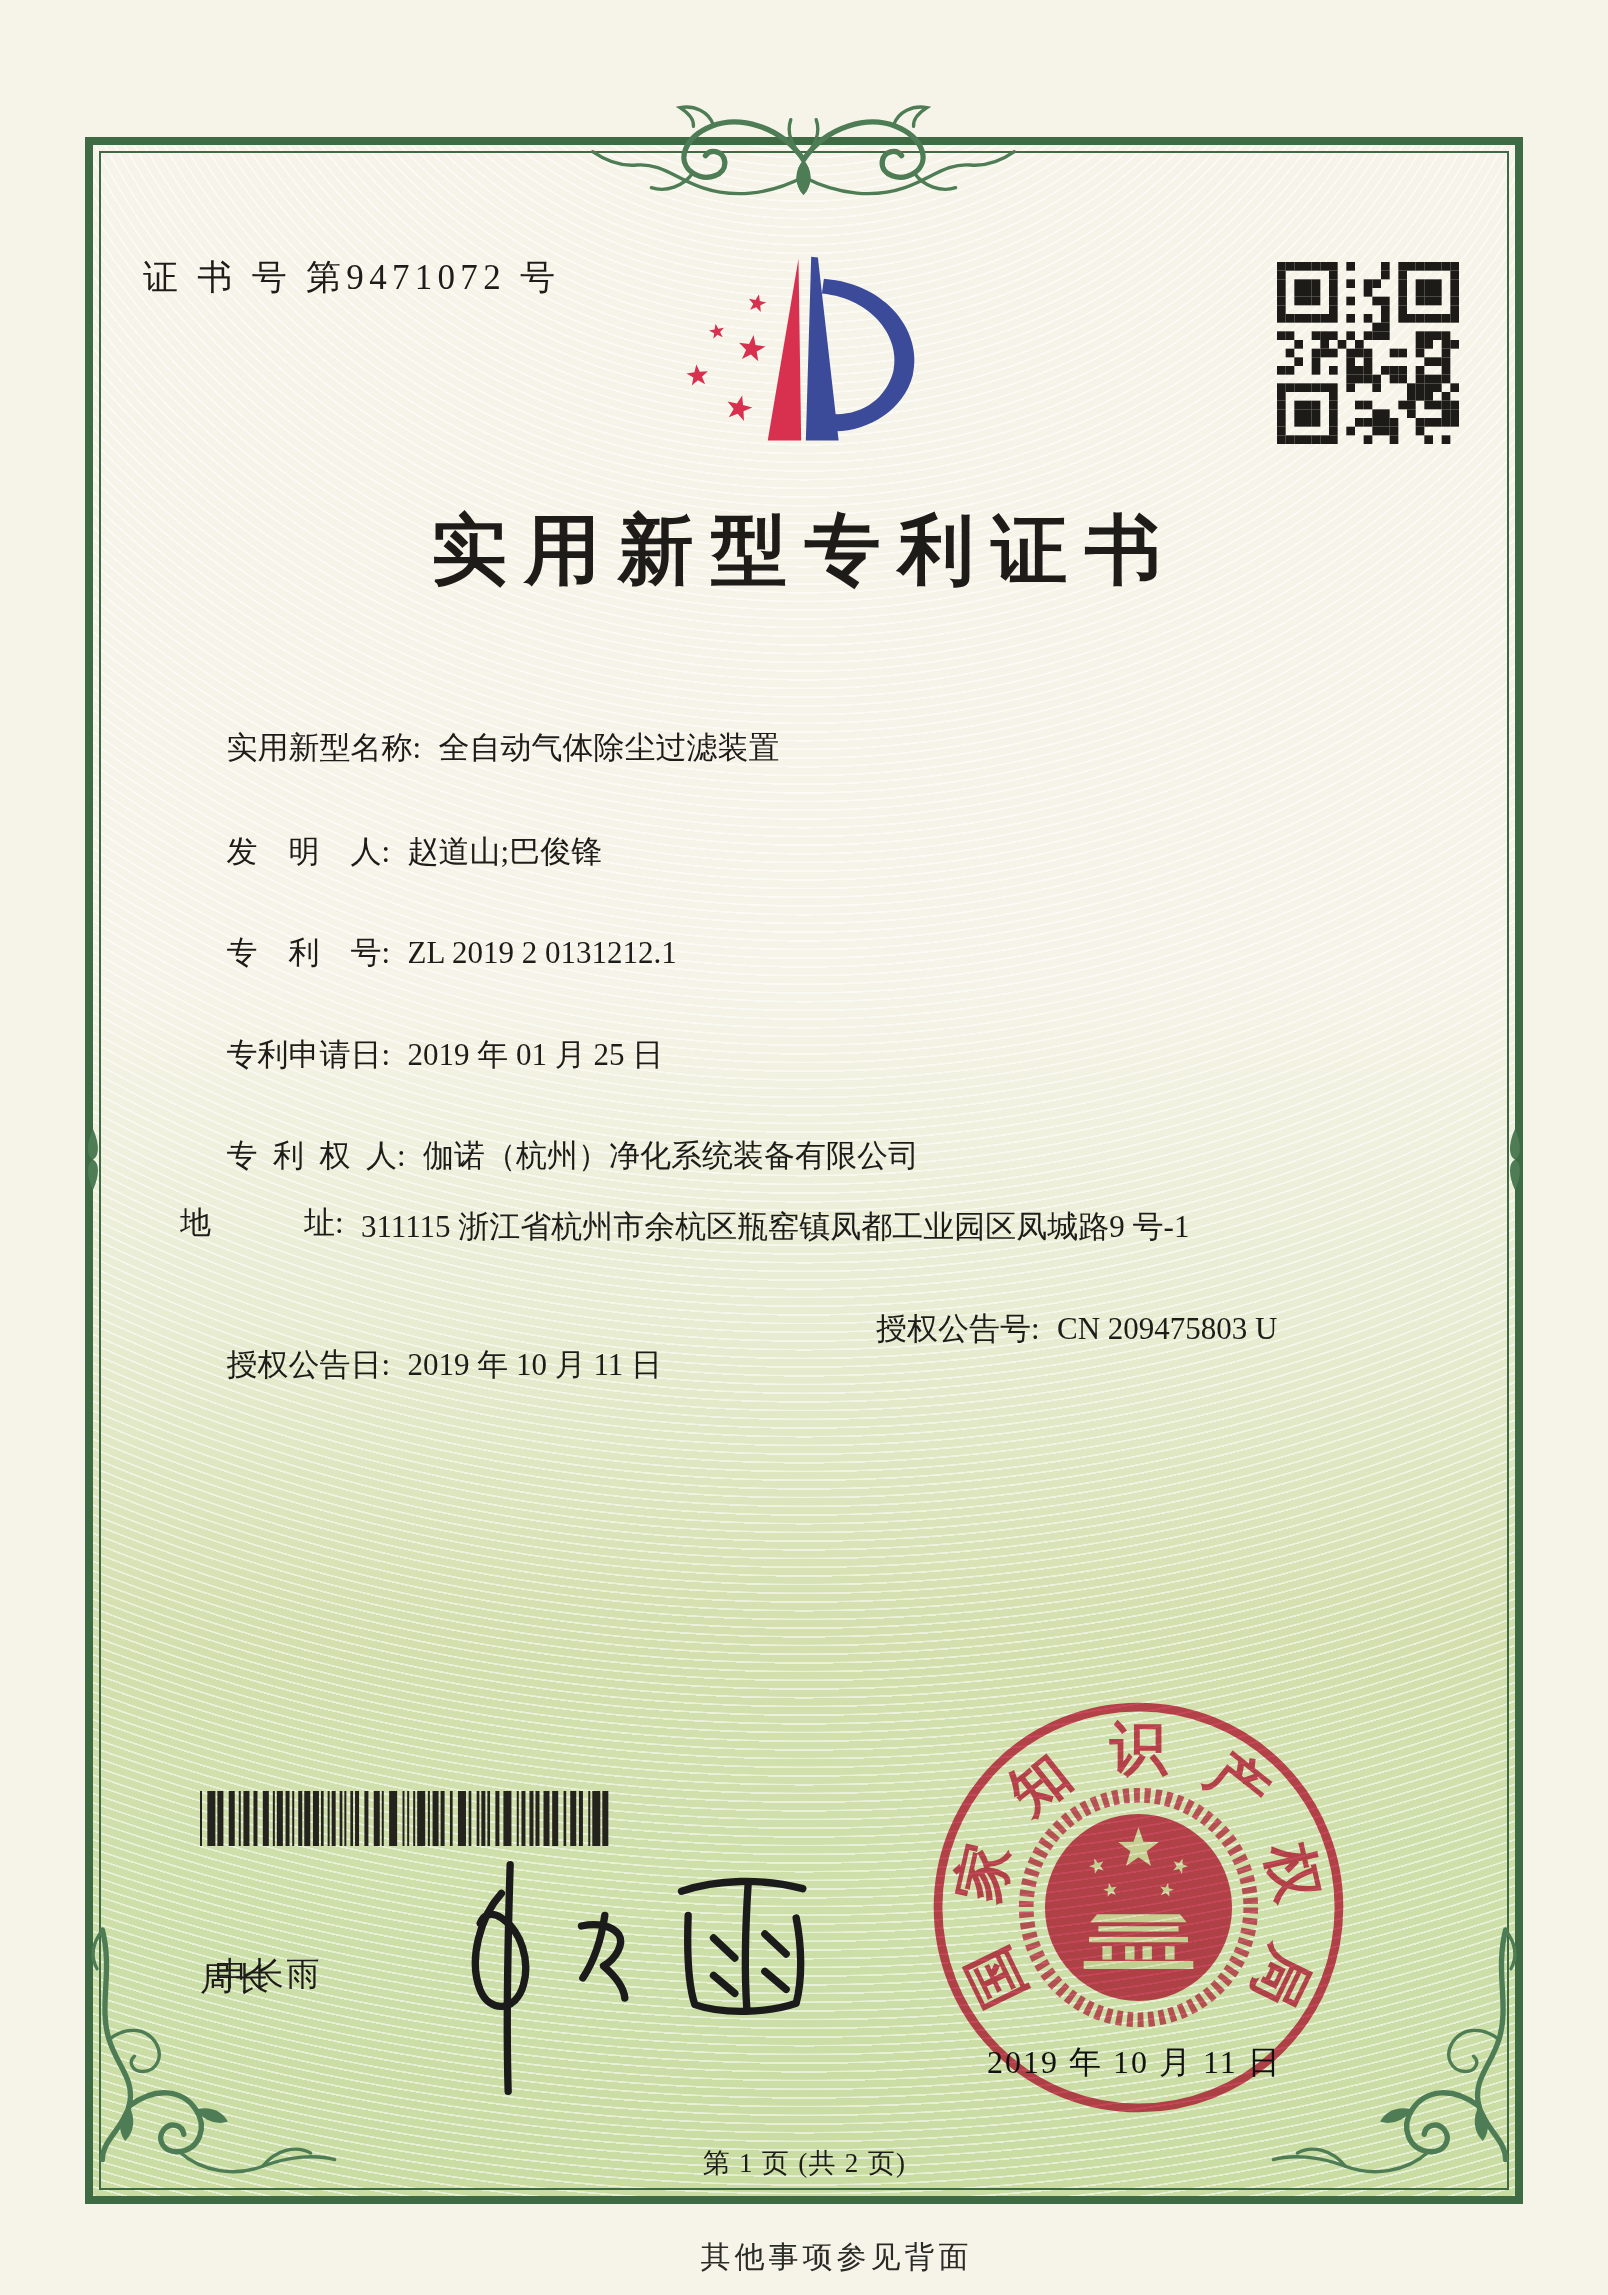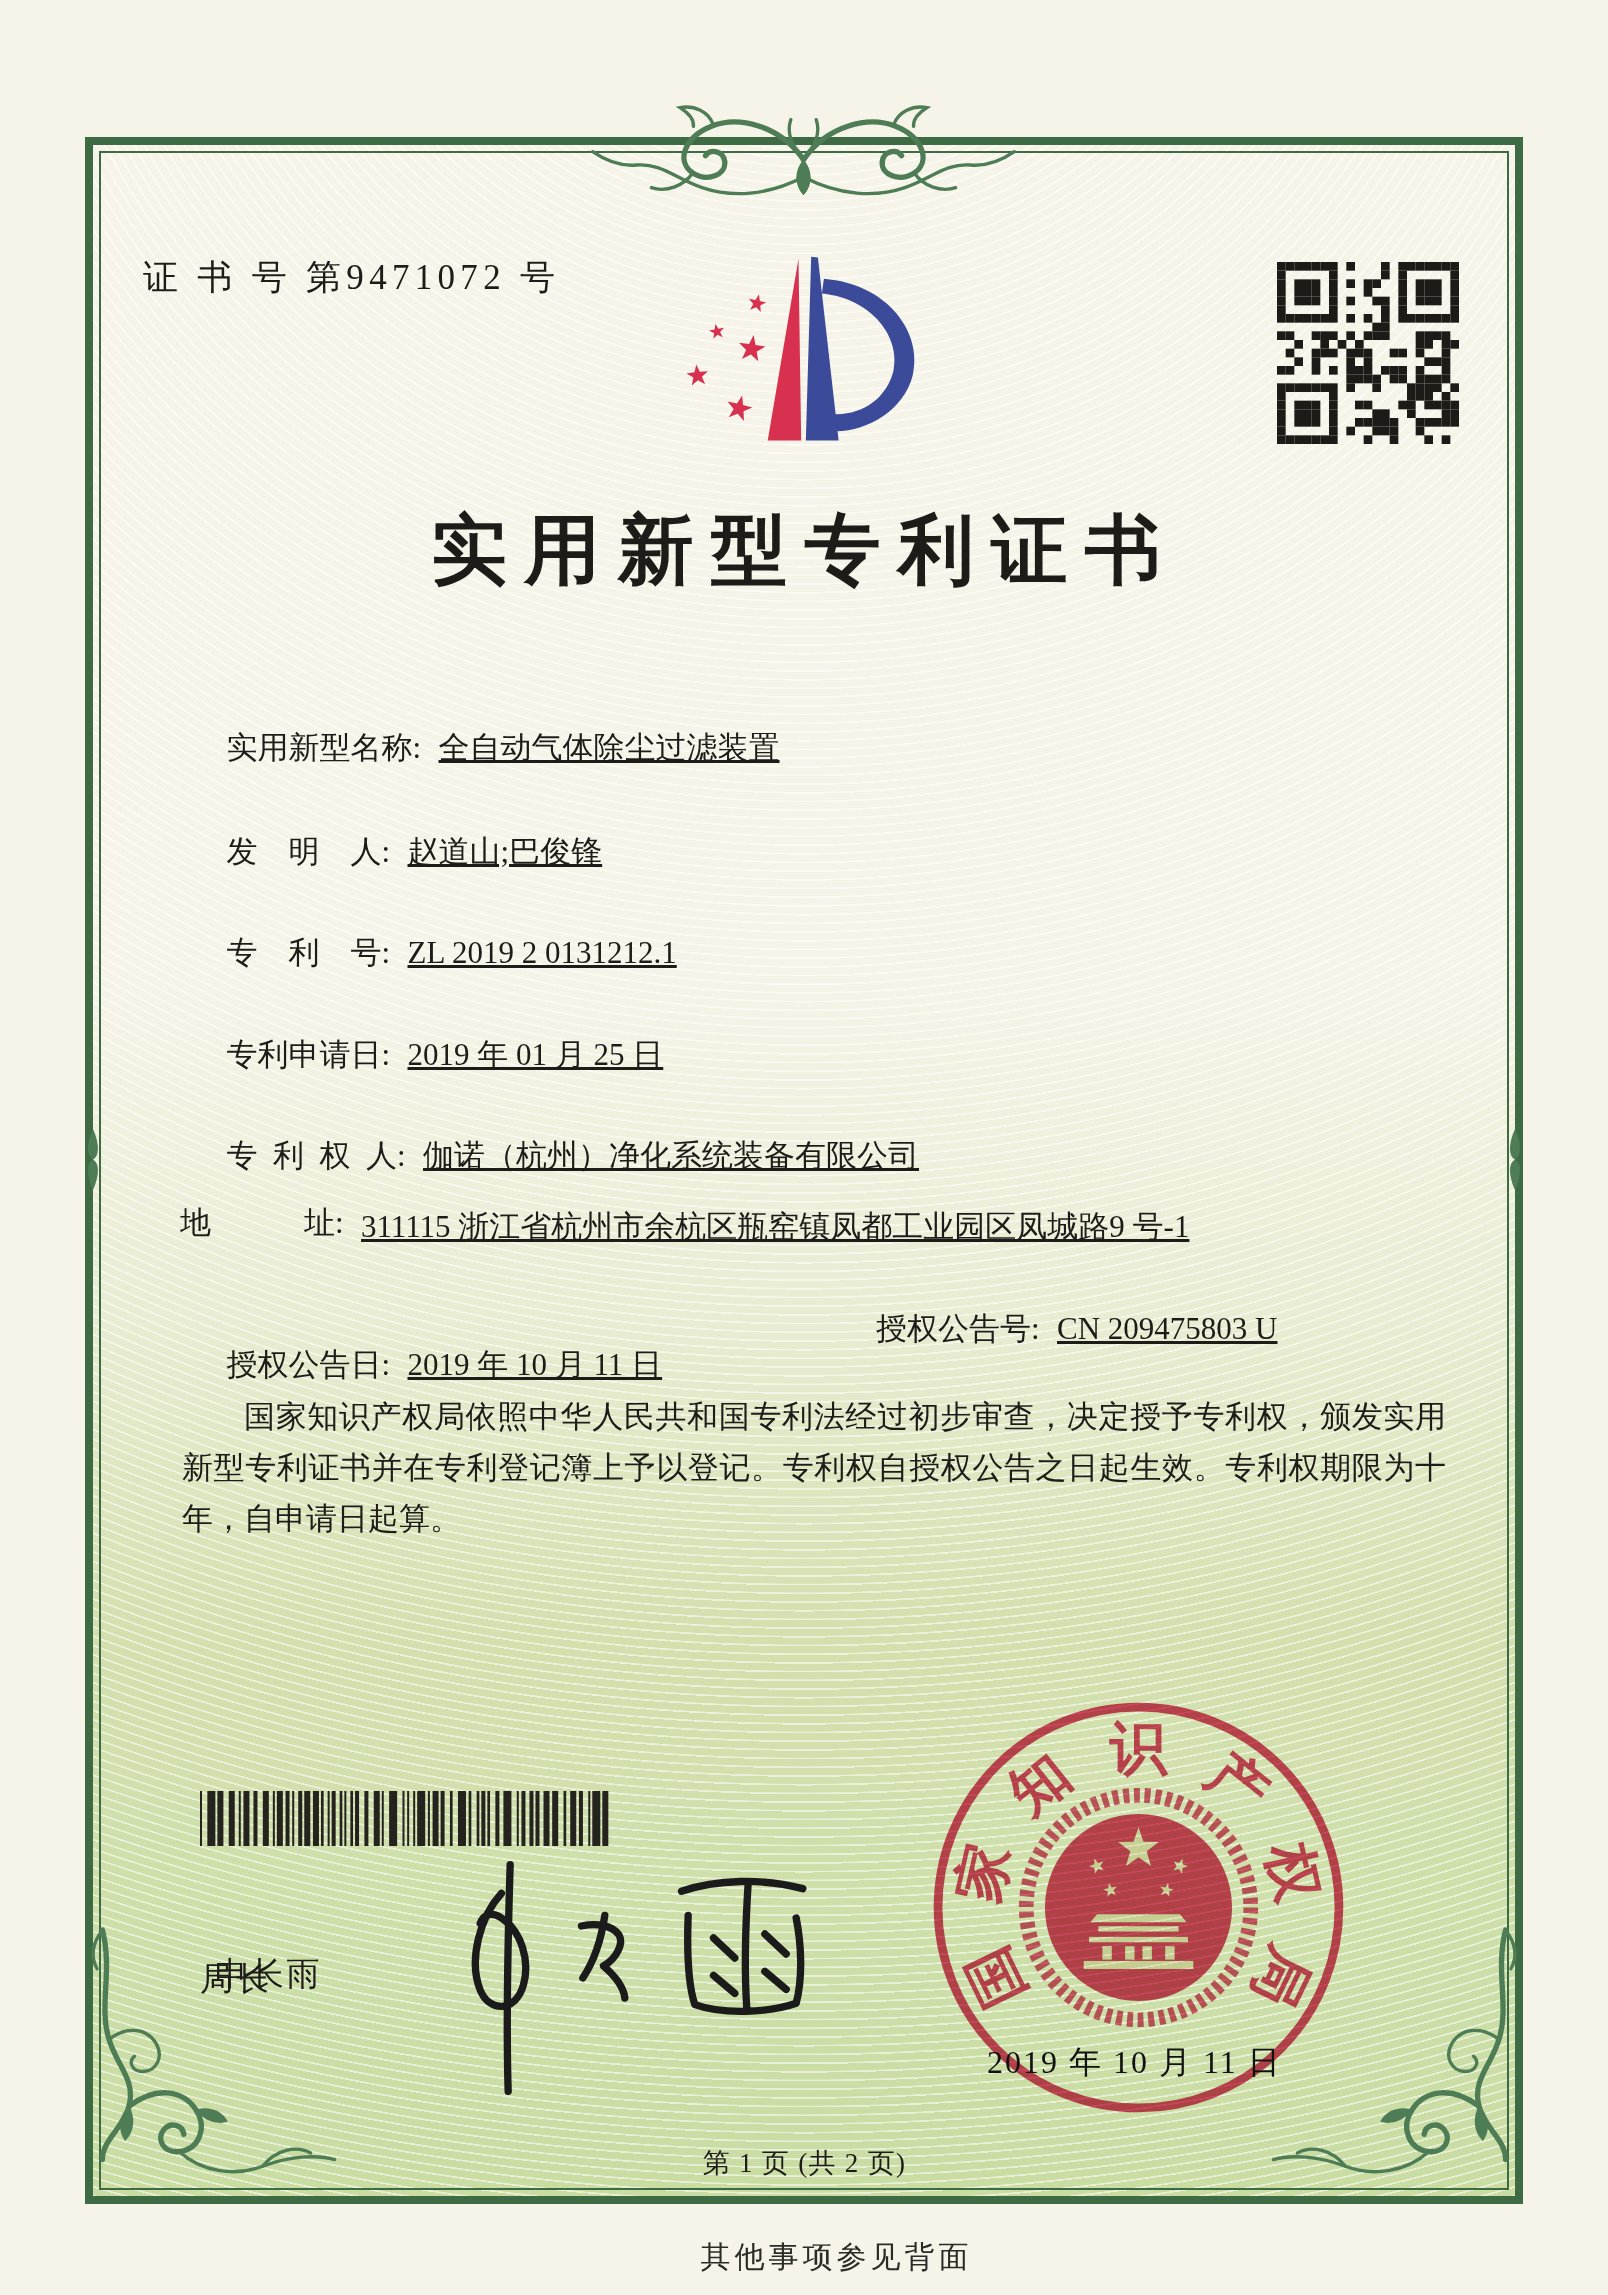--- a/index.html
+++ b/index.html
@@ -38,21 +38,21 @@
   .qr{ position:absolute; left:1277px; top:262px; width:182px; height:182px; }
   .title{
     position:absolute; left:0; top:500px; width:100%; margin:0;
     text-align:center; font-size:76px; font-weight:bold; letter-spacing:17.4px;
   }
 
   
   .fields{ position:absolute; left:180px; top:0; width:1262px; font-size:31px; }
   .field{ position:absolute; left:0; white-space:pre; }
   .flabel{ white-space:pre; }
-  .fvalue{ margin-left:17.4px;text-decoration:underline; }
+  .fvalue{ margin-left:17.4px; }
   .f0{ top:691px; } .f1{ top:795px; } .f2{ top:896px; }
   .f3{ top:998px; } .f4{ top:1099px; } .f5{ top:1202px; white-space:normal; }
   .f6{ top:1308px; }
   .f5 .fvalue{ display:inline-block; vertical-align:top; width:1002px; line-height:49px; white-space:normal; }
   .pair2{ position:absolute; left:696px; top:0; white-space:pre; }
 
   
   .paras{ position:absolute; left:182px; top:1391px; width:1264px; font-size:31px; line-height:51px; text-align:justify; }
   .paras p{ margin:0; text-indent:2em; }
 
@@ -368,21 +368,20 @@
     <div class="field f5">
       <span class="flabel">地            址:</span><span class="fvalue">311115 浙江省杭州市余杭区瓶窑镇凤都工业园区凤城路9 号-1</span>
     </div>
     <div class="field f6">
       <span><span class="flabel">授权公告日:</span><span class="fvalue">2019 年 10 月 11 日</span></span>
       <span class="pair2"><span class="flabel">授权公告号:</span><span class="fvalue">CN 209475803 U</span></span>
     </div>
   </div>
 
   <div class="paras">
-    <p>国家知识产权局依照中华人民共和国专利法经过初步审查，决定授予专利权，颁发实用新型专利证书并在专利登记簿上予以登记。专利权自授权公告之日起生效。专利权期限为十年，自申请日起算。</p>
   </div>
 
   <svg class="barcode" id="barcode-svg" viewBox="0 0 618 82" preserveAspectRatio="none">
       <rect x="0" y="0" width="3" height="82" fill="#24231e"></rect>
       <rect x="11" y="0" width="12" height="82" fill="#24231e"></rect>
       <rect x="26" y="0" width="9" height="82" fill="#24231e"></rect>
       <rect x="43" y="0" width="9" height="82" fill="#24231e"></rect>
       <rect x="58" y="0" width="3" height="82" fill="#24231e"></rect>
       <rect x="65" y="0" width="9" height="82" fill="#24231e"></rect>
       <rect x="80" y="0" width="6" height="82" fill="#24231e"></rect>

